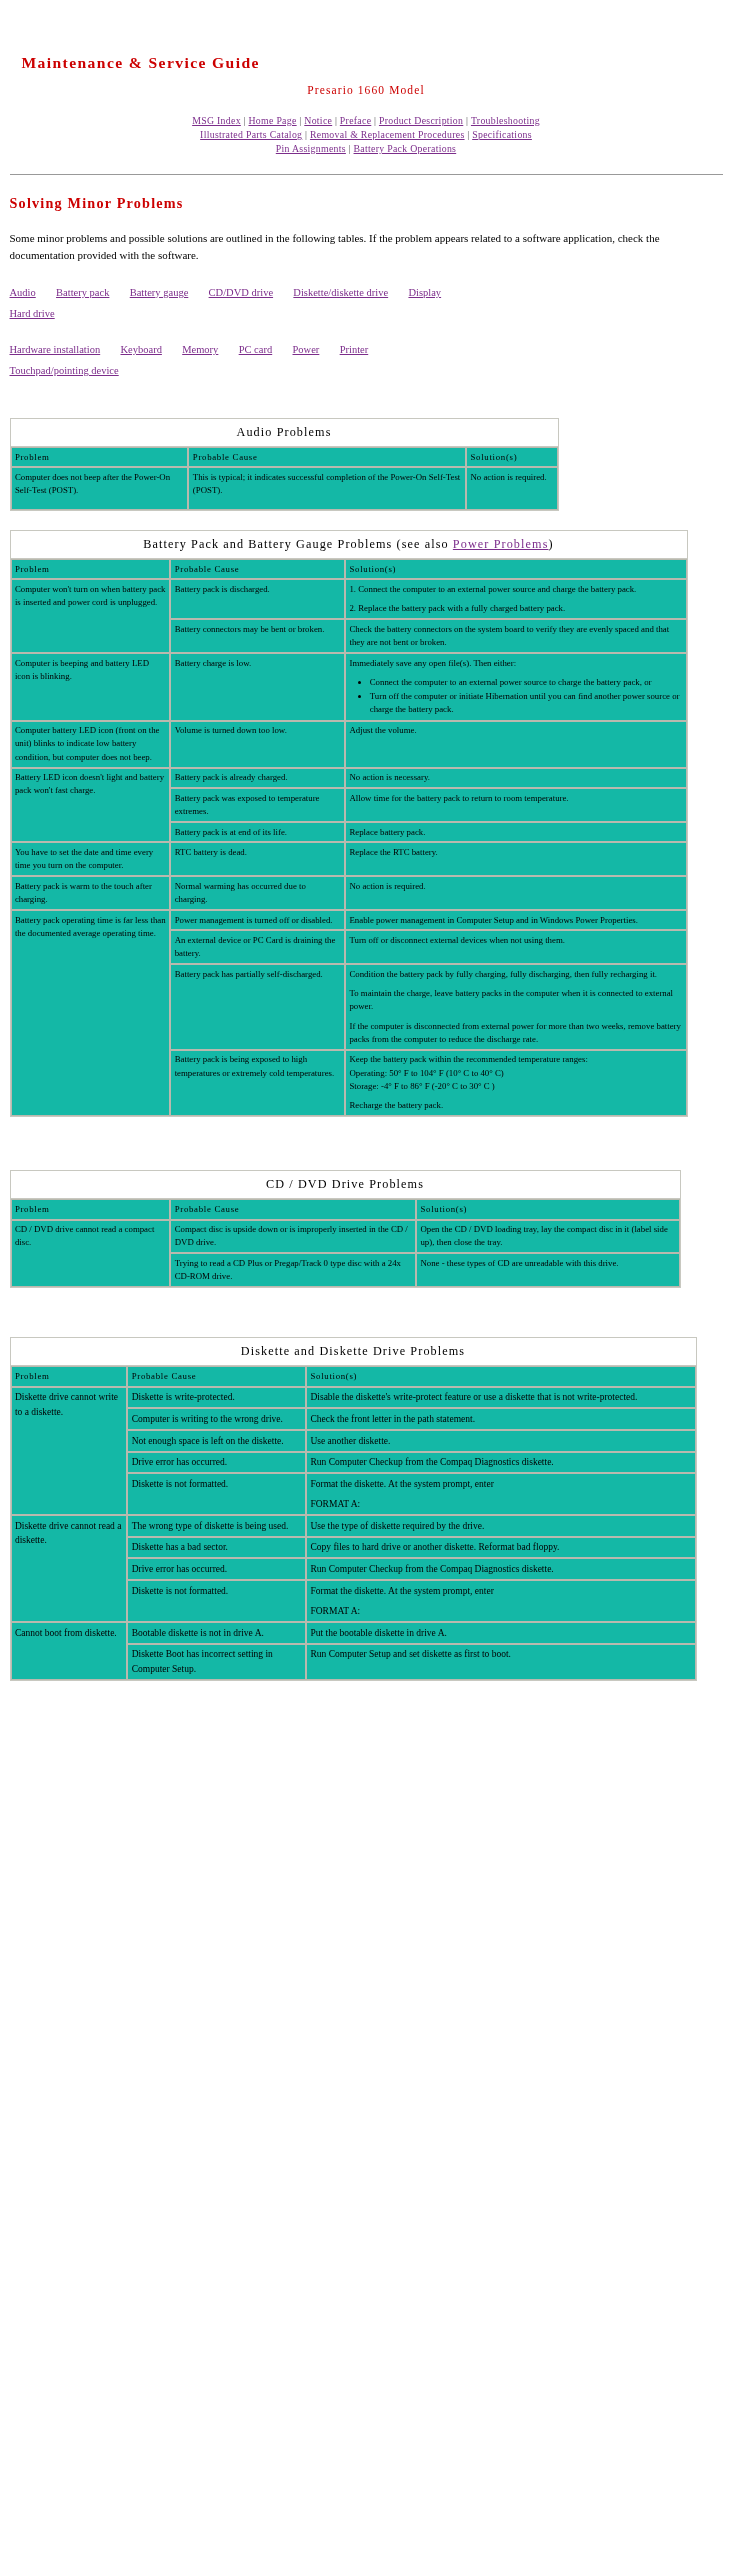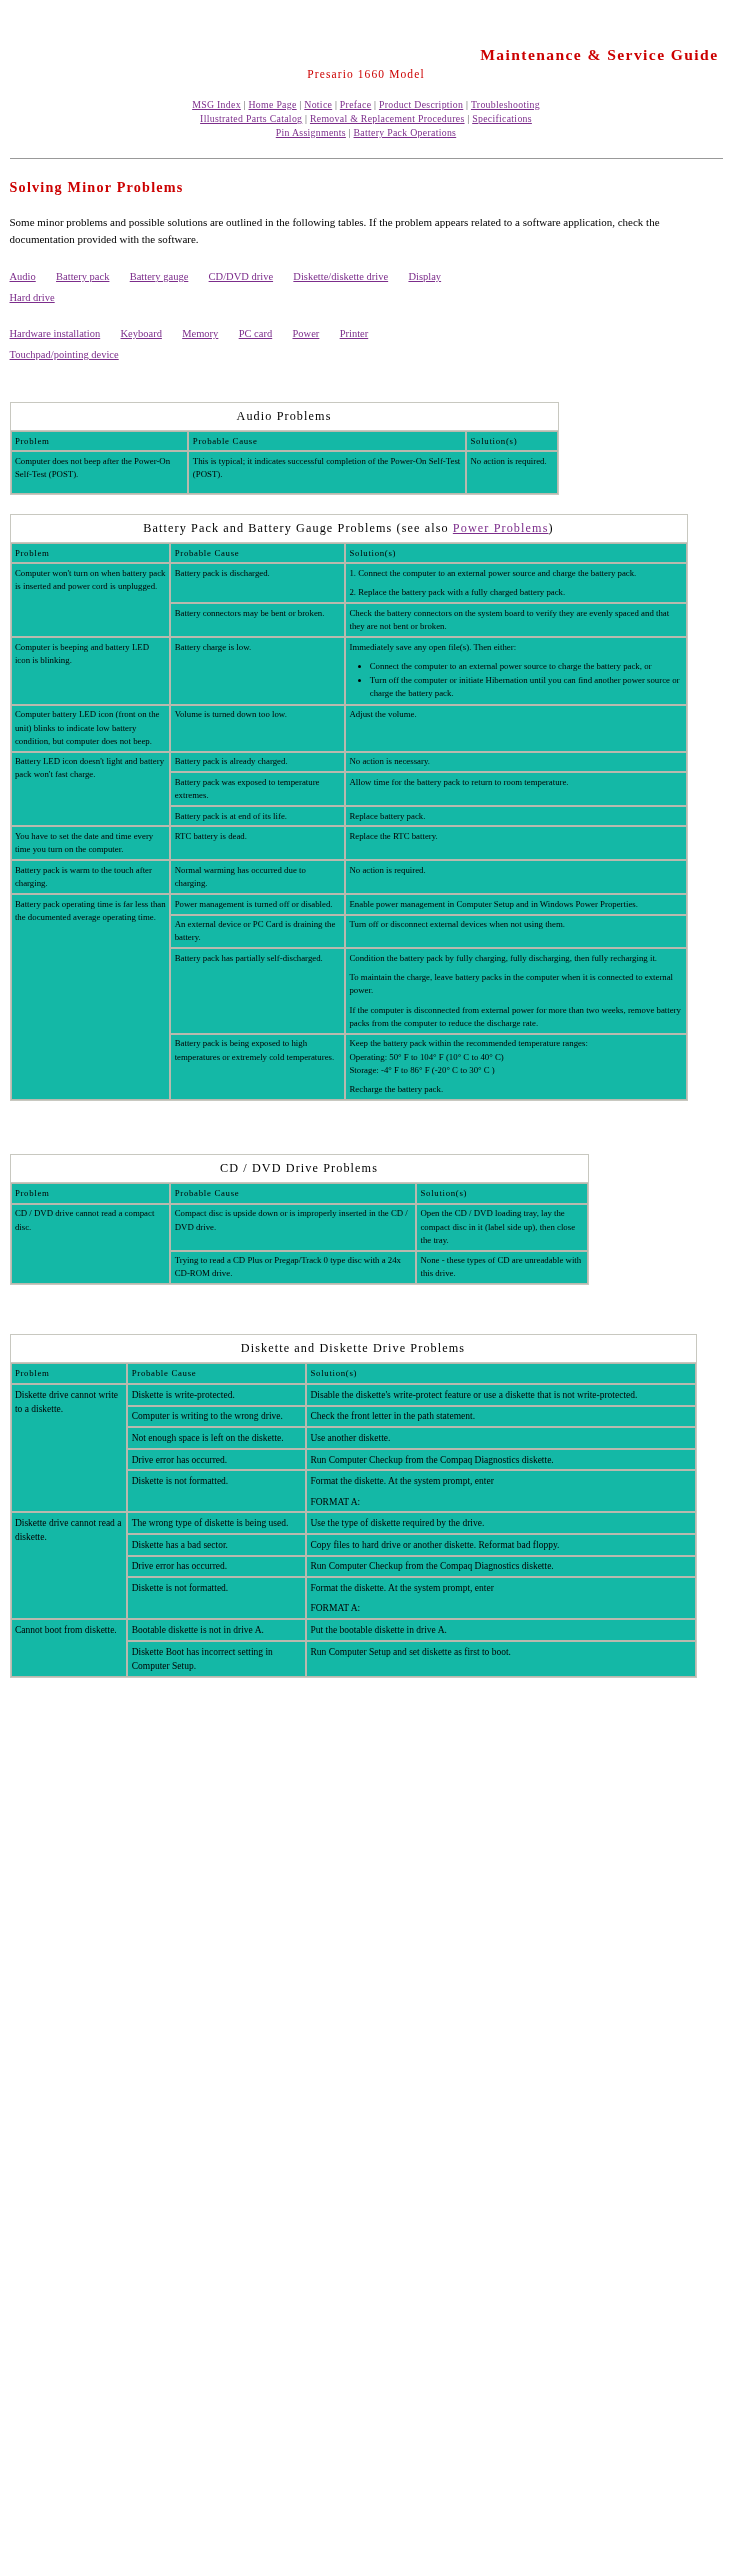--- a/index.html
+++ b/index.html
@@ -14,26 +14,26 @@
   }
   .page {
     width: 732px;
     box-sizing: border-box;
     padding: 0 9.5px;
   }
   .spacer-top { height: 38px; }
 
   
   .doc-title {
-    text-align: right;
+    text-align: left;
     color: #cc0000;
     font-size: 15.6px;
     font-weight: bold;
     letter-spacing: 1.4px;
-    margin: 4px;
+    margin: 12px;
     padding-top: 4.1px;
     font-family: "Liberation Serif", "DejaVu Serif", serif;
   }
   .doc-subtitle {
     text-align: center;
     color: #cc0000;
     font-size: 11.5px;
     letter-spacing: 1.1px;
     margin: 4.1px 0 0 0;
   }
@@ -133,21 +133,21 @@
   table.audio { width: 549px; }
   table.audio .c1 { width: 166px; }
   table.audio .c2 { width: 264px; }
   table.audio .c3 { width: 81px; }
 
   table.battery { width: 678px; }
   table.battery .c1 { width: 151px; }
   table.battery .c2 { width: 166px; }
   table.battery .c3 { width: auto; }
 
-  table.cddvd { width: 579px; }
+  table.cddvd { width: 671px; }
   table.cddvd .c1 { width: 151px; }
   table.cddvd .c2 { width: 237px; }
   table.cddvd .c3 { width: auto; }
 
   table.diskette { width: 687px; font-size: 9.5px; }
   table.diskette .c1 { width: 108px; }
   table.diskette .c2 { width: 170px; }
   table.diskette .c3 { width: auto; }
   table.diskette caption { font-size: 12.2px; }
 

